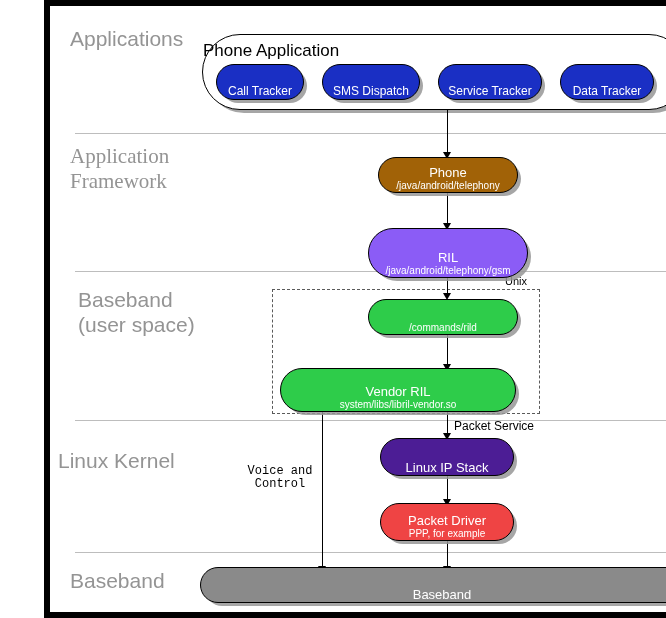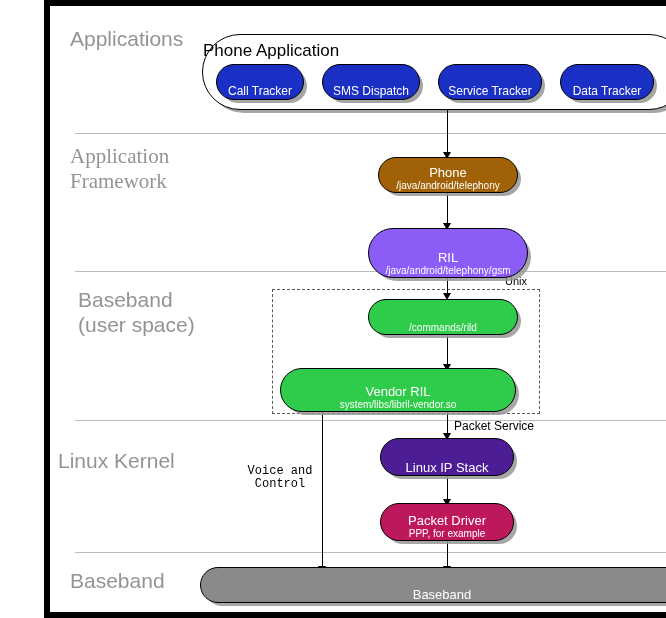--- a/index.html
+++ b/index.html
@@ -216,21 +216,21 @@
   <div class="edge-label" style="left:196px; top:459px; width:68px;font-family:Liberation Mono, monospace;">Voice and
 Control</div>
 
   <div class="node" style="left:330px; top:432px; width:134px; height:38px; background:#4c1d95;">
     <div class="title">Linux IP Stack</div>
   </div>
 
   <div class="conn" style="left:397px; top:470px; height:28px;"></div>
   <div class="arrowhead" style="left:393px; top:493px;"></div>
 
-  <div class="node" style="left:330px; top:497px; width:134px; height:38px; background:#be185d;">
+  <div class="node" style="left:330px; top:497px; width:134px; height:38px; background:#ef4444;">
     <div class="title">Packet Driver</div>
     <div class="subtitle">PPP, for example</div>
   </div>
 
   <div class="conn" style="left:397px; top:535px; height:29px;"></div>
   <div class="arrowhead" style="left:393px; top:560px;"></div>
 
   <div class="node" style="left:150px; top:561px; width:484px; height:36px; background:#8a8a8a;">
     <div class="title">Baseband</div>
   </div>

